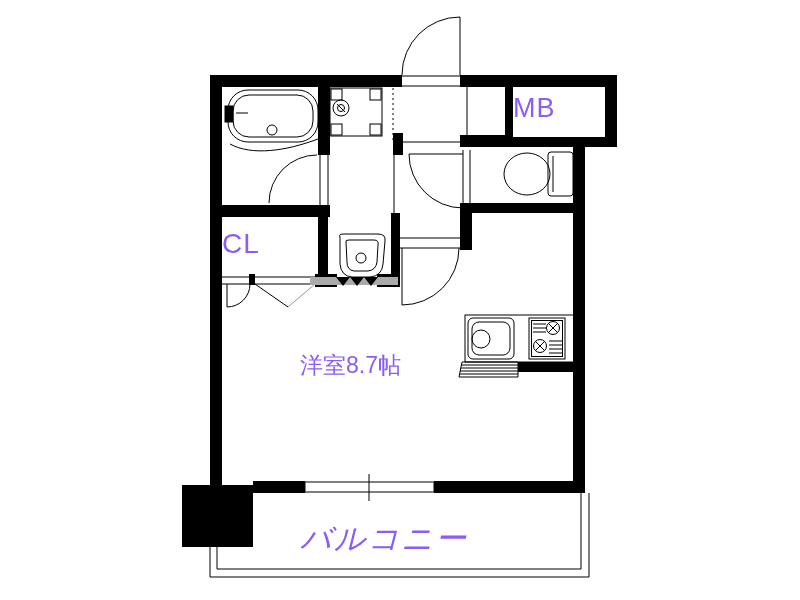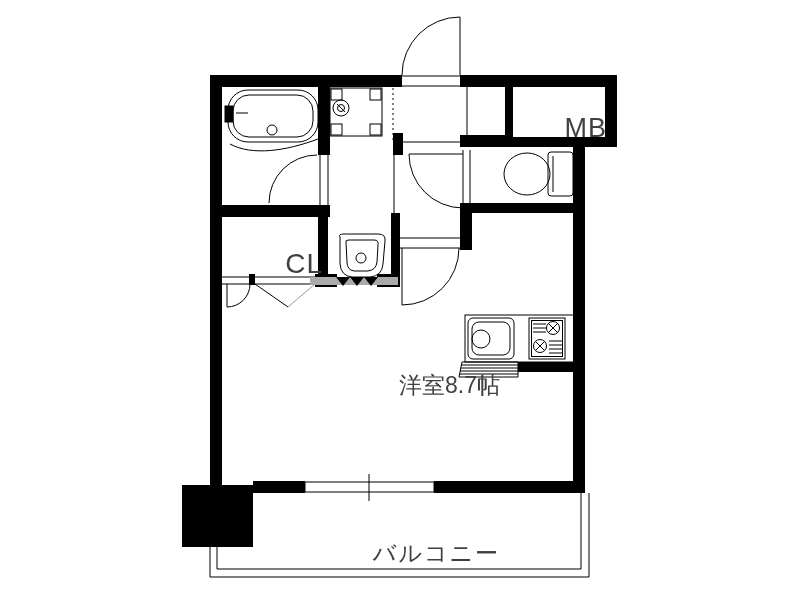--- a/index.html
+++ b/index.html
@@ -1,24 +1,24 @@
 <!DOCTYPE html>
 <html><head>
 <meta charset="utf-8">
 <style>
   html,body{margin:0;padding:0;background:#ffffff;}
   #plan{position:relative;width:800px;height:600px;background:#ffffff;overflow:hidden;
         font-family:"Liberation Sans","DejaVu Sans",sans-serif;}
   #plan svg{position:absolute;left:0;top:0;}
-  .lbl{position:absolute;color:#404040;text-align:right;white-space:nowrap;
-       font-family:"Liberation Sans","DejaVu Sans",sans-serif;margin-top:20px;}
+  .lbl{position:absolute;color:#8b5cf6;text-align:left;white-space:nowrap;
+       font-family:"Liberation Sans","DejaVu Sans",sans-serif;}
   .lbl-mb{left:513px;top:93px;width:94px;font-size:27px;letter-spacing:1px;}
   .lbl-cl{left:222px;top:228px;width:101px;font-size:28px;letter-spacing:1px;}
   .lbl-room{left:300px;top:350px;width:200px;font-size:23px;}
-  .lbl-balcony{left:300px;top:518px;width:200px;font-size:23px;letter-spacing:2px;}
+  .lbl-balcony{left:300px;top:518px;width:200px;font-size:31px;letter-spacing:2px;font-style:italic;}
 </style>
 </head>
 <body>
 
 <div id="plan">
 
   <svg width="800" height="600" viewBox="0 0 800 600">
 
     <g fill="#000000" stroke="none">
       <rect x="210" y="75" width="192" height="12"></rect>

